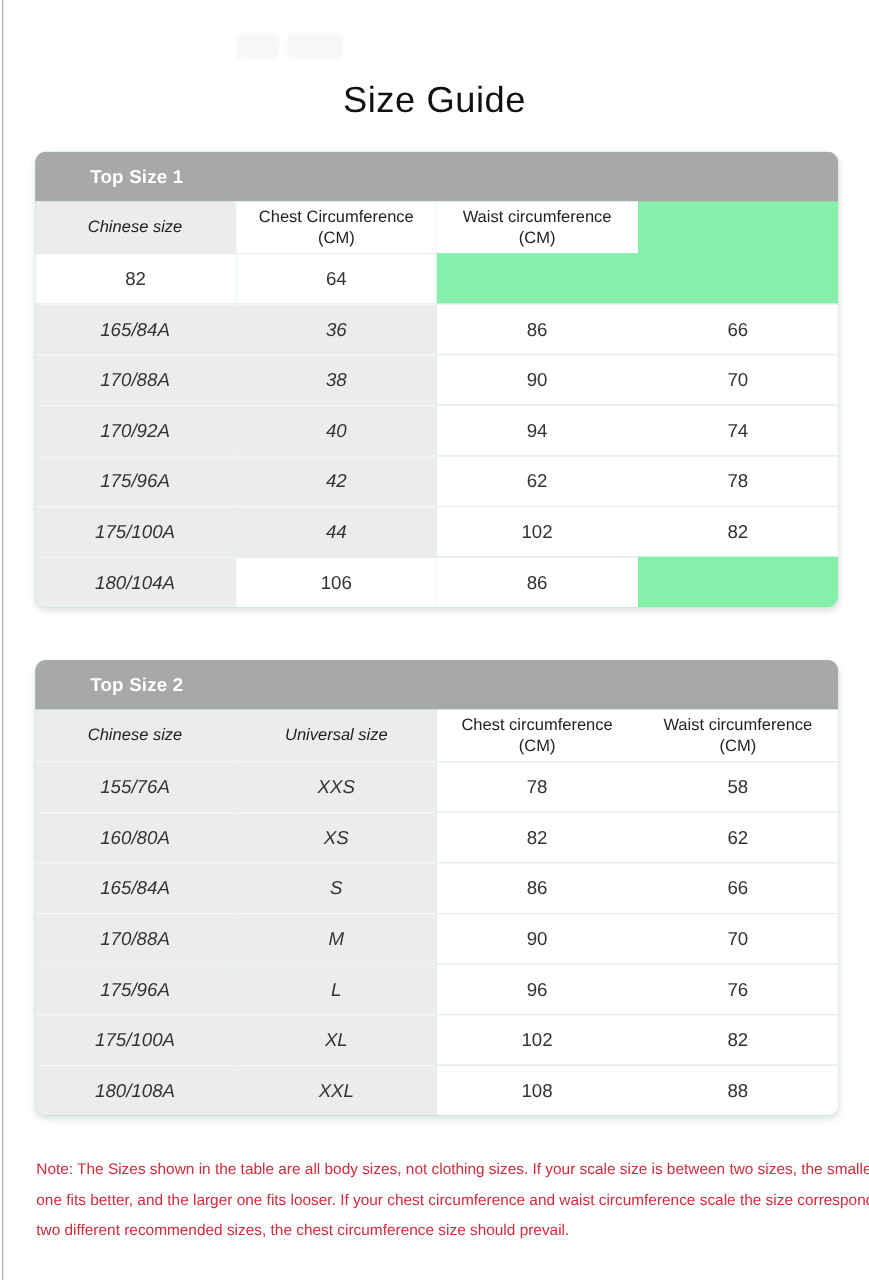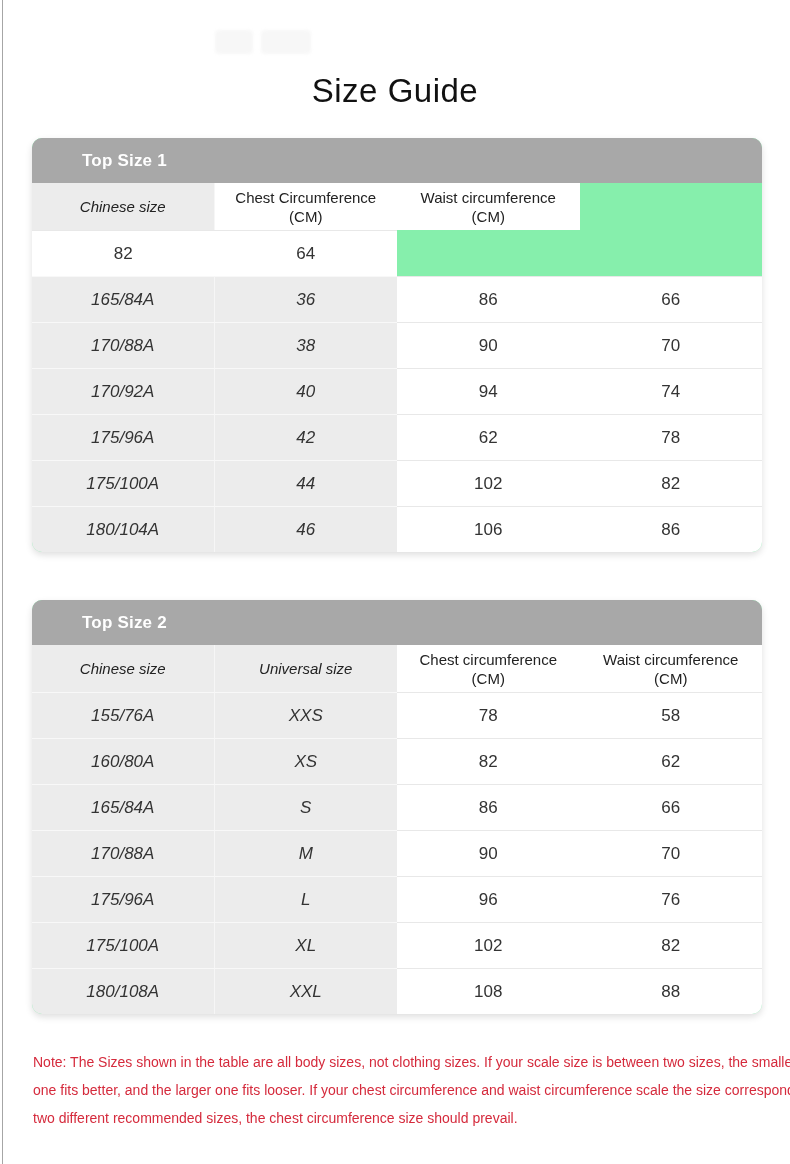--- a/index.html
+++ b/index.html
@@ -162,21 +162,20 @@
           <div class="cell plain">78</div>
         </div>
         <div class="trow">
           <div class="cell shaded first">175/100A</div>
           <div class="cell shaded">44</div>
           <div class="cell plain">102</div>
           <div class="cell plain">82</div>
         </div>
         <div class="trow">
           <div class="cell shaded first">180/104A</div>
-          <div class="cell shaded">46</div>
           <div class="cell plain">106</div>
           <div class="cell plain">86</div>
         </div>
       </div>
   </section>
 
   <section class="size-table second">
     <div class="band">Top Size 2</div>
     <div class="trow thead">
       <div class="cell shaded first">Chinese size</div>

